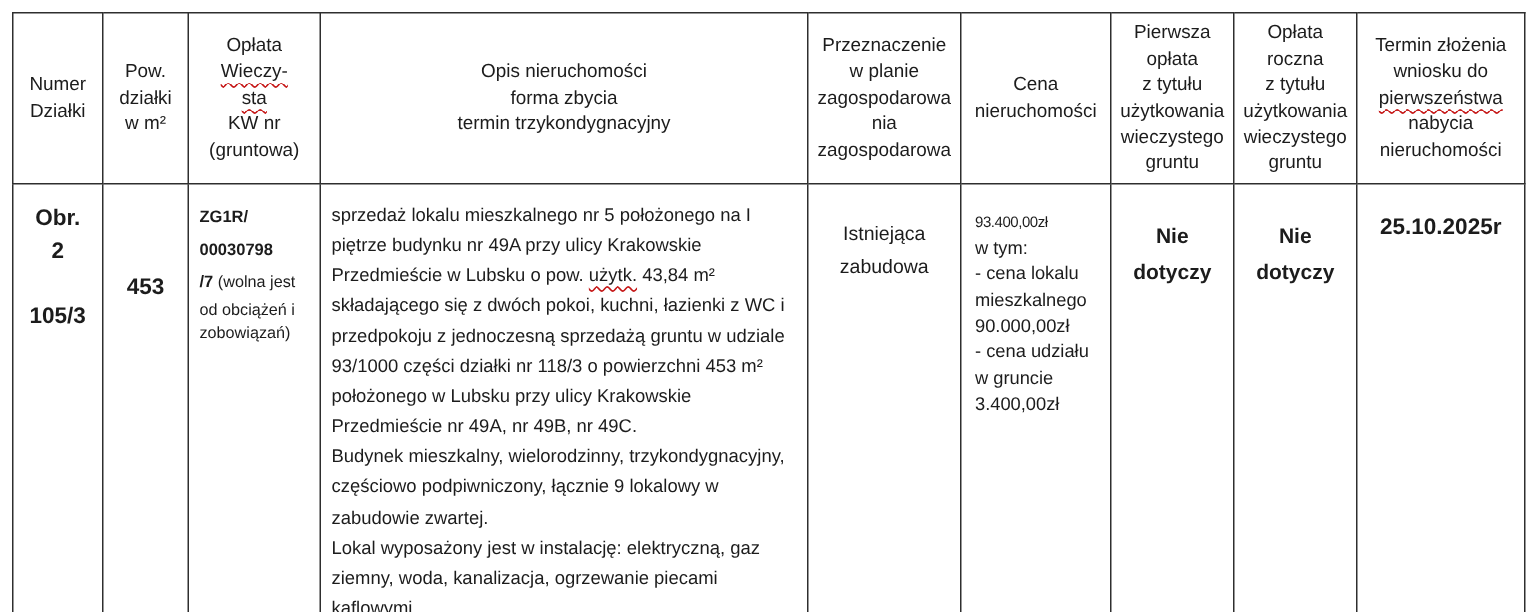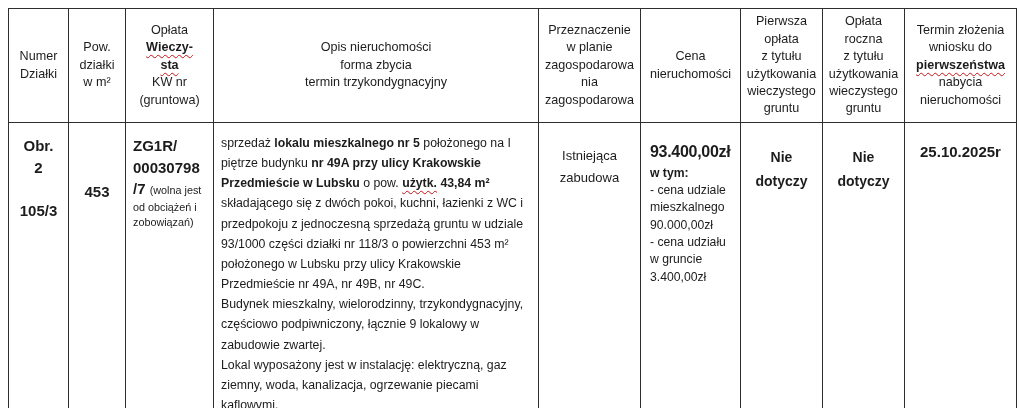--- a/index.html
+++ b/index.html
@@ -28,32 +28,32 @@
     line-height:1.38;
     text-align:center;
     padding:2px 3px;
   }
   tbody td{height:276px;vertical-align:top;}
 
   
   .c-numer{text-align:center;font-weight:bold;font-size:15px;line-height:21.5px;padding-top:12px;}
   .c-pow{text-align:center;font-weight:bold;font-size:15px;padding-top:60px;}
   .c-ksiega{padding:12px 4px 0 7px;font-size:10.8px;font-weight:normal;line-height:15px;}
-  .c-ksiega .kw{font-size:15px;font-weight:bold;line-height:21.5px;}
+  .c-ksiega .kw{font-size:11px;font-weight:bold;line-height:21.5px;}
   .c-opis{padding:10px 7px 0 7px;font-size:12.3px;line-height:1.64;text-align:left;}
   .c-przezn{text-align:center;font-size:13px;line-height:1.72;padding-top:22px;}
   .c-cena{padding:16px 4px 0 9px;font-size:12.2px;line-height:1.42;text-align:left;}
-  .c-cena .lg{font-size:16px;letter-spacing:-0.3px;line-height:1.6;}
+  .c-cena .lg{font-size:10px;letter-spacing:-0.3px;line-height:1.6;}
   .c-nie{text-align:center;font-weight:bold;font-size:14px;line-height:1.72;padding-top:22px;}
   .c-termin{text-align:center;font-weight:bold;font-size:15px;padding-top:20px;}
 
   
-  .b{font-weight:bold;}
+  .b{font-weight:normal;}
   .sm{font-size:10.8px;font-weight:normal;}
-  .wavy{text-decoration:underline wavy #c51414;text-decoration-thickness:1px;text-underline-offset:2.5px;font-weight:bold;}
+  .wavy{text-decoration:underline wavy #c51414;text-decoration-thickness:1px;text-underline-offset:2.5px;}
 </style>
 </head>
 <body>
 
 <div class="table-wrap">
   <table class="prop">
     <colgroup>
       <col style="width:60px">
         <col style="width:57px">
         <col style="width:88px">
@@ -169,21 +169,21 @@
         <td class="c-przezn">
             <div>
               <div>Istniejąca</div>
               <div>zabudowa</div>
             </div>
           </td>
         <td class="c-cena">
             <div>
               <div><span class="b lg">93.400,00zł</span></div>
               <div><span class="b">w tym:</span></div>
-              <div><span>- cena udziale mieszkalnego 90.000,00zł</span></div>
+              <div><span>- cena lokalu mieszkalnego 90.000,00zł</span></div>
               <div><span>- cena udziału w gruncie 3.400,00zł</span></div>
             </div>
           </td>
         <td class="c-nie">
             <div>
               <div>Nie</div>
               <div>dotyczy</div>
             </div>
           </td>
         <td class="c-nie">

